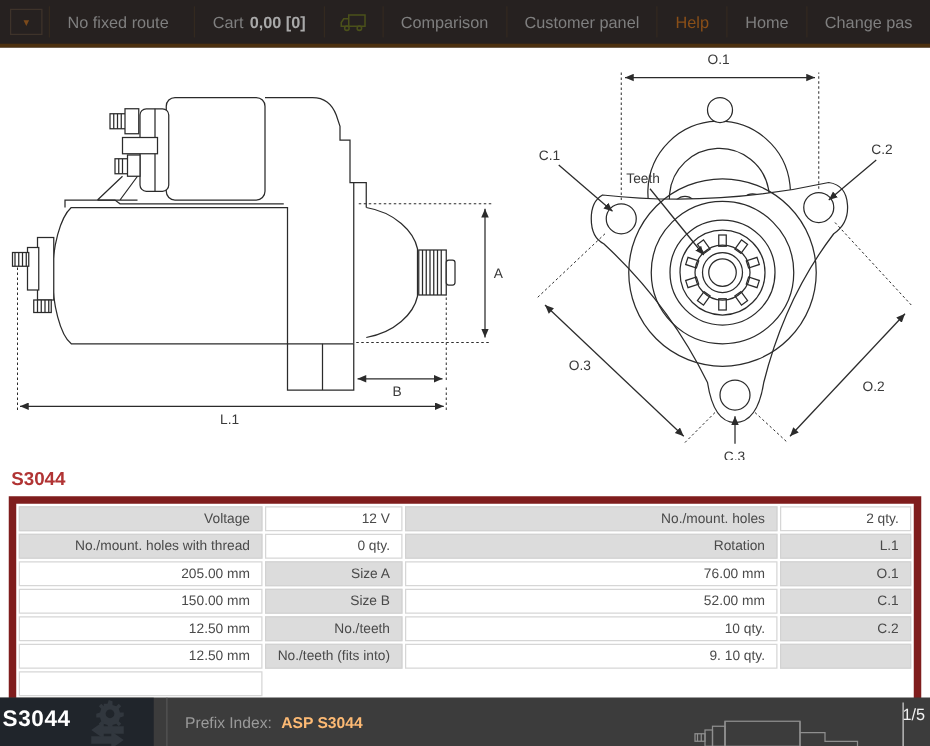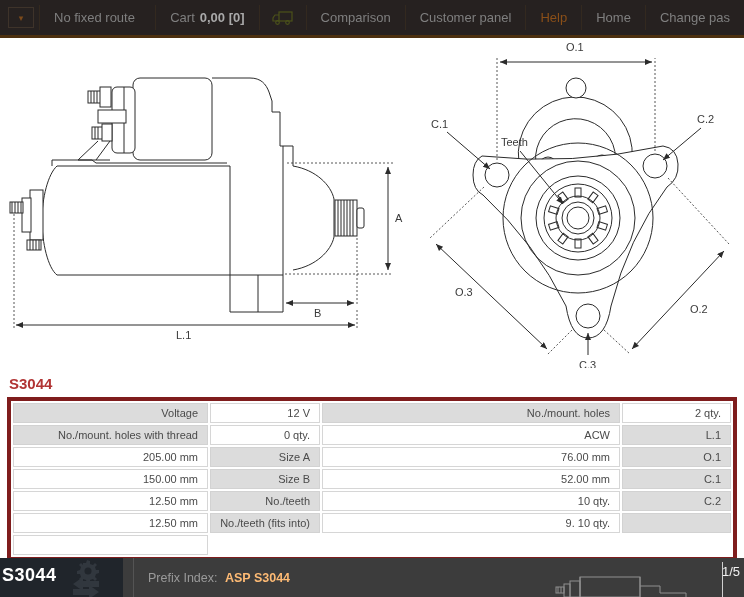--- a/index.html
+++ b/index.html
@@ -33,21 +33,21 @@
   .dline{stroke:#2b2b2b;stroke-width:1;fill:none;}
   .dfill{stroke:#2b2b2b;stroke-width:1;fill:#ffffff;}
   .dim{stroke:#2b2b2b;stroke-width:1;fill:none;}
   .ext{stroke:#2b2b2b;stroke-width:0.8;fill:none;stroke-dasharray:2 2;}
   .dtxt{font-family:"Liberation Sans",sans-serif;font-size:11px;fill:#3a3a3a;}
   
   .code-heading{
     color:#b13434;font-size:15px;font-weight:bold;margin:7px 0 5px 9px;
   }
   .spec-table{
-    margin:0 7px;border:4px solid #7f1d1d;padding:2px;background:#fff;
+    margin:0 7px;border:6px solid #7f1d1d;padding:2px;background:#fff;
     display:grid;grid-template-columns:195px 110px 298px 1fr;gap:2px;
   }
   .cell{
     height:20px;line-height:18px;font-size:11px;color:#4a4a4a;
     text-align:right;padding-right:9px;box-sizing:border-box;
   }
   .cell.lbl{background:#dcdcdc;border:1px solid #d2d2d2;}
   .cell.val{background:#ffffff;border:1px solid #d6d6d6;}
   
   .footer{
@@ -244,21 +244,21 @@
 
 <div class="spec-table">
   <div class="cell lbl">Voltage</div>
   <div class="cell val">12 V</div>
   <div class="cell lbl">No./mount. holes</div>
   <div class="cell val">2 qty.</div>
 
   <div class="cell lbl">No./mount. holes with thread</div>
   <div class="cell val">0 qty.</div>
 
-  <div class="cell val">ACW</div>
+  <div class="cell lbl">Rotation</div>
   <div class="cell lbl">L.1</div>
   <div class="cell val">205.00 mm</div>
 
   <div class="cell lbl">Size A</div>
   <div class="cell val">76.00 mm</div>
   <div class="cell lbl">O.1</div>
   <div class="cell val">150.00 mm</div>
 
   <div class="cell lbl">Size B</div>
   <div class="cell val">52.00 mm</div>

